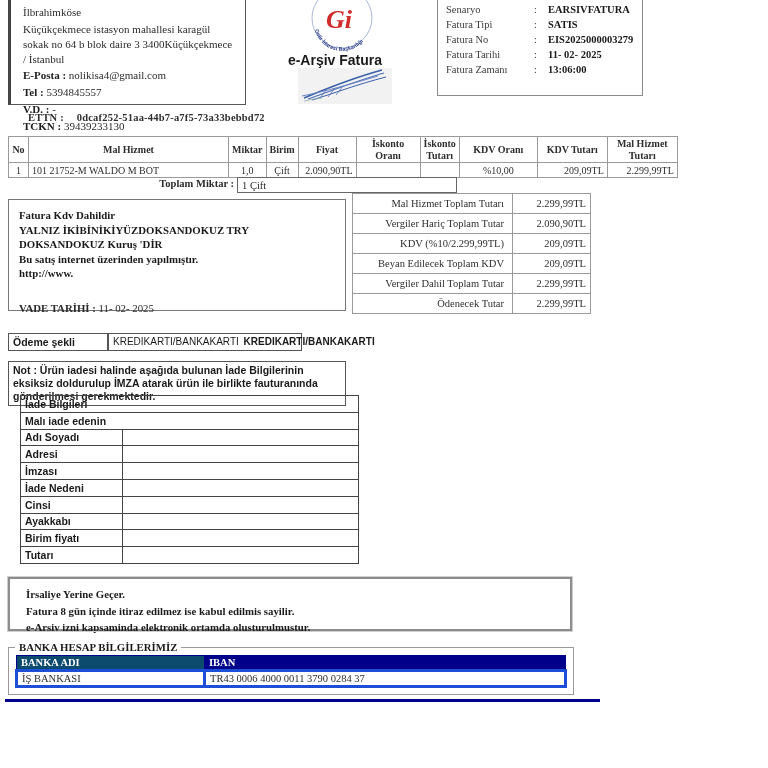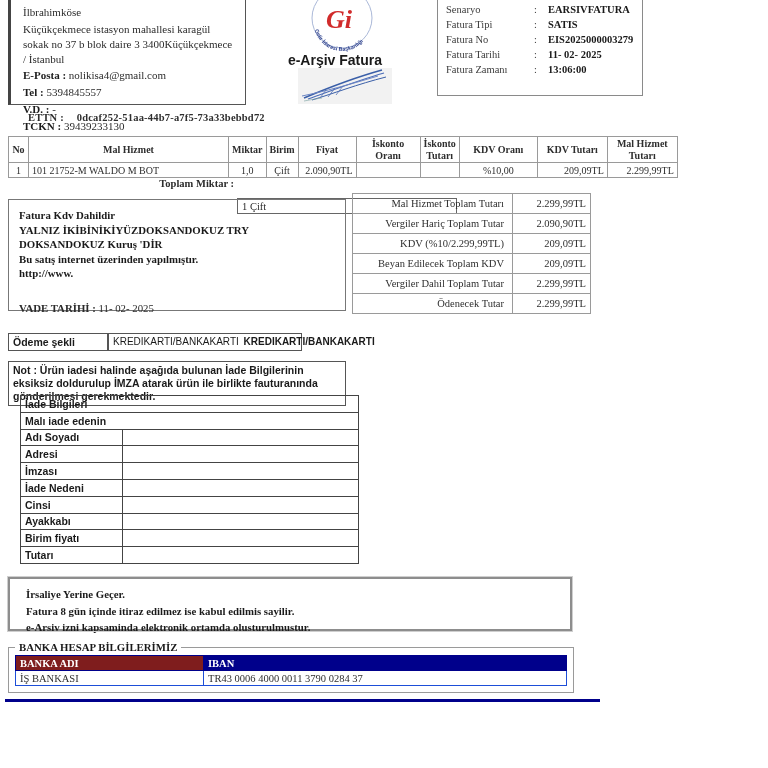--- a/index.html
+++ b/index.html
@@ -36,21 +36,21 @@
   
   .items { left:8px; top:136px; border-collapse:collapse; table-layout:fixed; }
   .items th, .items td { border:1px solid #9a9a9a; font-size:10px; padding:1px 3px; color:#2e2e2e; }
   .items th { font-weight:bold; text-align:center; height:26px; line-height:1.15; }
   .items td { height:15px; }
   .c { text-align:center; } .r { text-align:right; } .l { text-align:left; }
 
   .toplam-row { left:8px; top:177px; width:660px; height:16px; font-size:10.5px; }
   .toplam-lbl { position:absolute; left:0; top:1px; width:226px; text-align:right; font-weight:bold; }
   .toplam-box { position:absolute; left:229px; top:0; width:220px; height:16px;
-    border:1px solid #666; padding:0 4px; line-height:15px;margin-top:21px; }
+    border:1px solid #666; padding:0 4px; line-height:15px; }
 
   
   .notes-box { left:8px; top:199px; width:338px; height:112px; border:1px solid #777;
     padding:8px 10px; font-size:10.8px; line-height:1.35; }
   .notes-box .ln { font-weight:bold; color:#1a1a1a; }
   .vade { margin-top:20px; }
   .vade .vl { font-weight:bold; }
 
   
   .totals { left:352px; top:193px; border-collapse:collapse; table-layout:fixed; }
@@ -83,31 +83,31 @@
   .footer-box { left:8px; top:577px; width:564px; height:54px; border:2px solid #8d8d8d;
     outline:1px solid #cfcfcf; padding:7px 16px; font-size:10.8px; line-height:1.55; }
   .footer-box .ln { font-weight:bold; color:#1a1a1a; }
 
   
   .bank-fs { left:8px; top:641px; width:566px; border:1px solid #9a9a9a; padding:2px 6px 6px 6px; }
   .bank-fs legend { font-weight:bold; font-size:10.8px; padding:0 4px; color:#1a1a1a; }
   .bank-tbl { border-collapse:collapse; width:100%; table-layout:fixed; }
   .bank-tbl th { background:#00008B; color:#fff; text-align:left; font-size:10.5px;
     padding:1px 4px; height:15px; border:1px solid #00008B; }
-  .bank-tbl td { border:1px solid #1d4ed8; font-size:10.5px; padding:1px 4px; height:15px; color:#2e2e2e; }
+  .bank-tbl td { border:3px solid #1d4ed8; font-size:10.5px; padding:1px 4px; height:15px; color:#2e2e2e; }
   .bank-c1 { width:188px; }
 
   .navy-rule { left:5px; top:699px; width:595px; height:3px; }
 </style>
 </head>
 <body>
 
 <div class="abs seller-box">
   <div class="row">İlbrahimköse</div>
-  <div class="row">Küçükçekmece istasyon mahallesi karagül sokak no 37 b blok daire 3 3400Küçükçekmece / İstanbul</div>
+  <div class="row">Küçükçekmece istasyon mahallesi karagül sokak no 64 b blok daire 3 3400Küçükçekmece / İstanbul</div>
   <div class="row">
     <b>E-Posta :</b>
     <span>nolikisa4@gmail.com</span>
   </div>
   <div class="row">
     <b>Tel :</b>
     <span>5394845557</span>
   </div>
   <div class="row">
     <b>V.D. :</b>
@@ -320,21 +320,21 @@
   <div class="ln">İrsaliye Yerine Geçer.</div>
   <div class="ln">Fatura 8 gün içinde itiraz edilmez ise kabul edilmis sayilir.</div>
   <div class="ln">e-Arsiv izni kapsaminda elektronik ortamda olusturulmustur.</div>
 </div>
 
 <fieldset class="abs bank-fs">
   <legend>BANKA HESAP BİLGİLERİMİZ</legend>
   <table class="bank-tbl">
     <tbody>
         <tr>
-      <th class="bank-c1" style="background: #7f1d1d; border-color: rgb(0, 0, 139);">BANKA ADI</th>
+      <th class="bank-c1" style="background: #0c4a6e; border-color: rgb(0, 0, 139);">BANKA ADI</th>
       <th style="background: rgb(0, 0, 139); border-color: rgb(0, 0, 139);">IBAN</th>
     </tr>
     <tr>
       <td>İŞ BANKASI</td>
       <td>TR43 0006 4000 0011 3790 0284 37</td>
     </tr>
   </tbody>
     </table>
 </fieldset>
 

